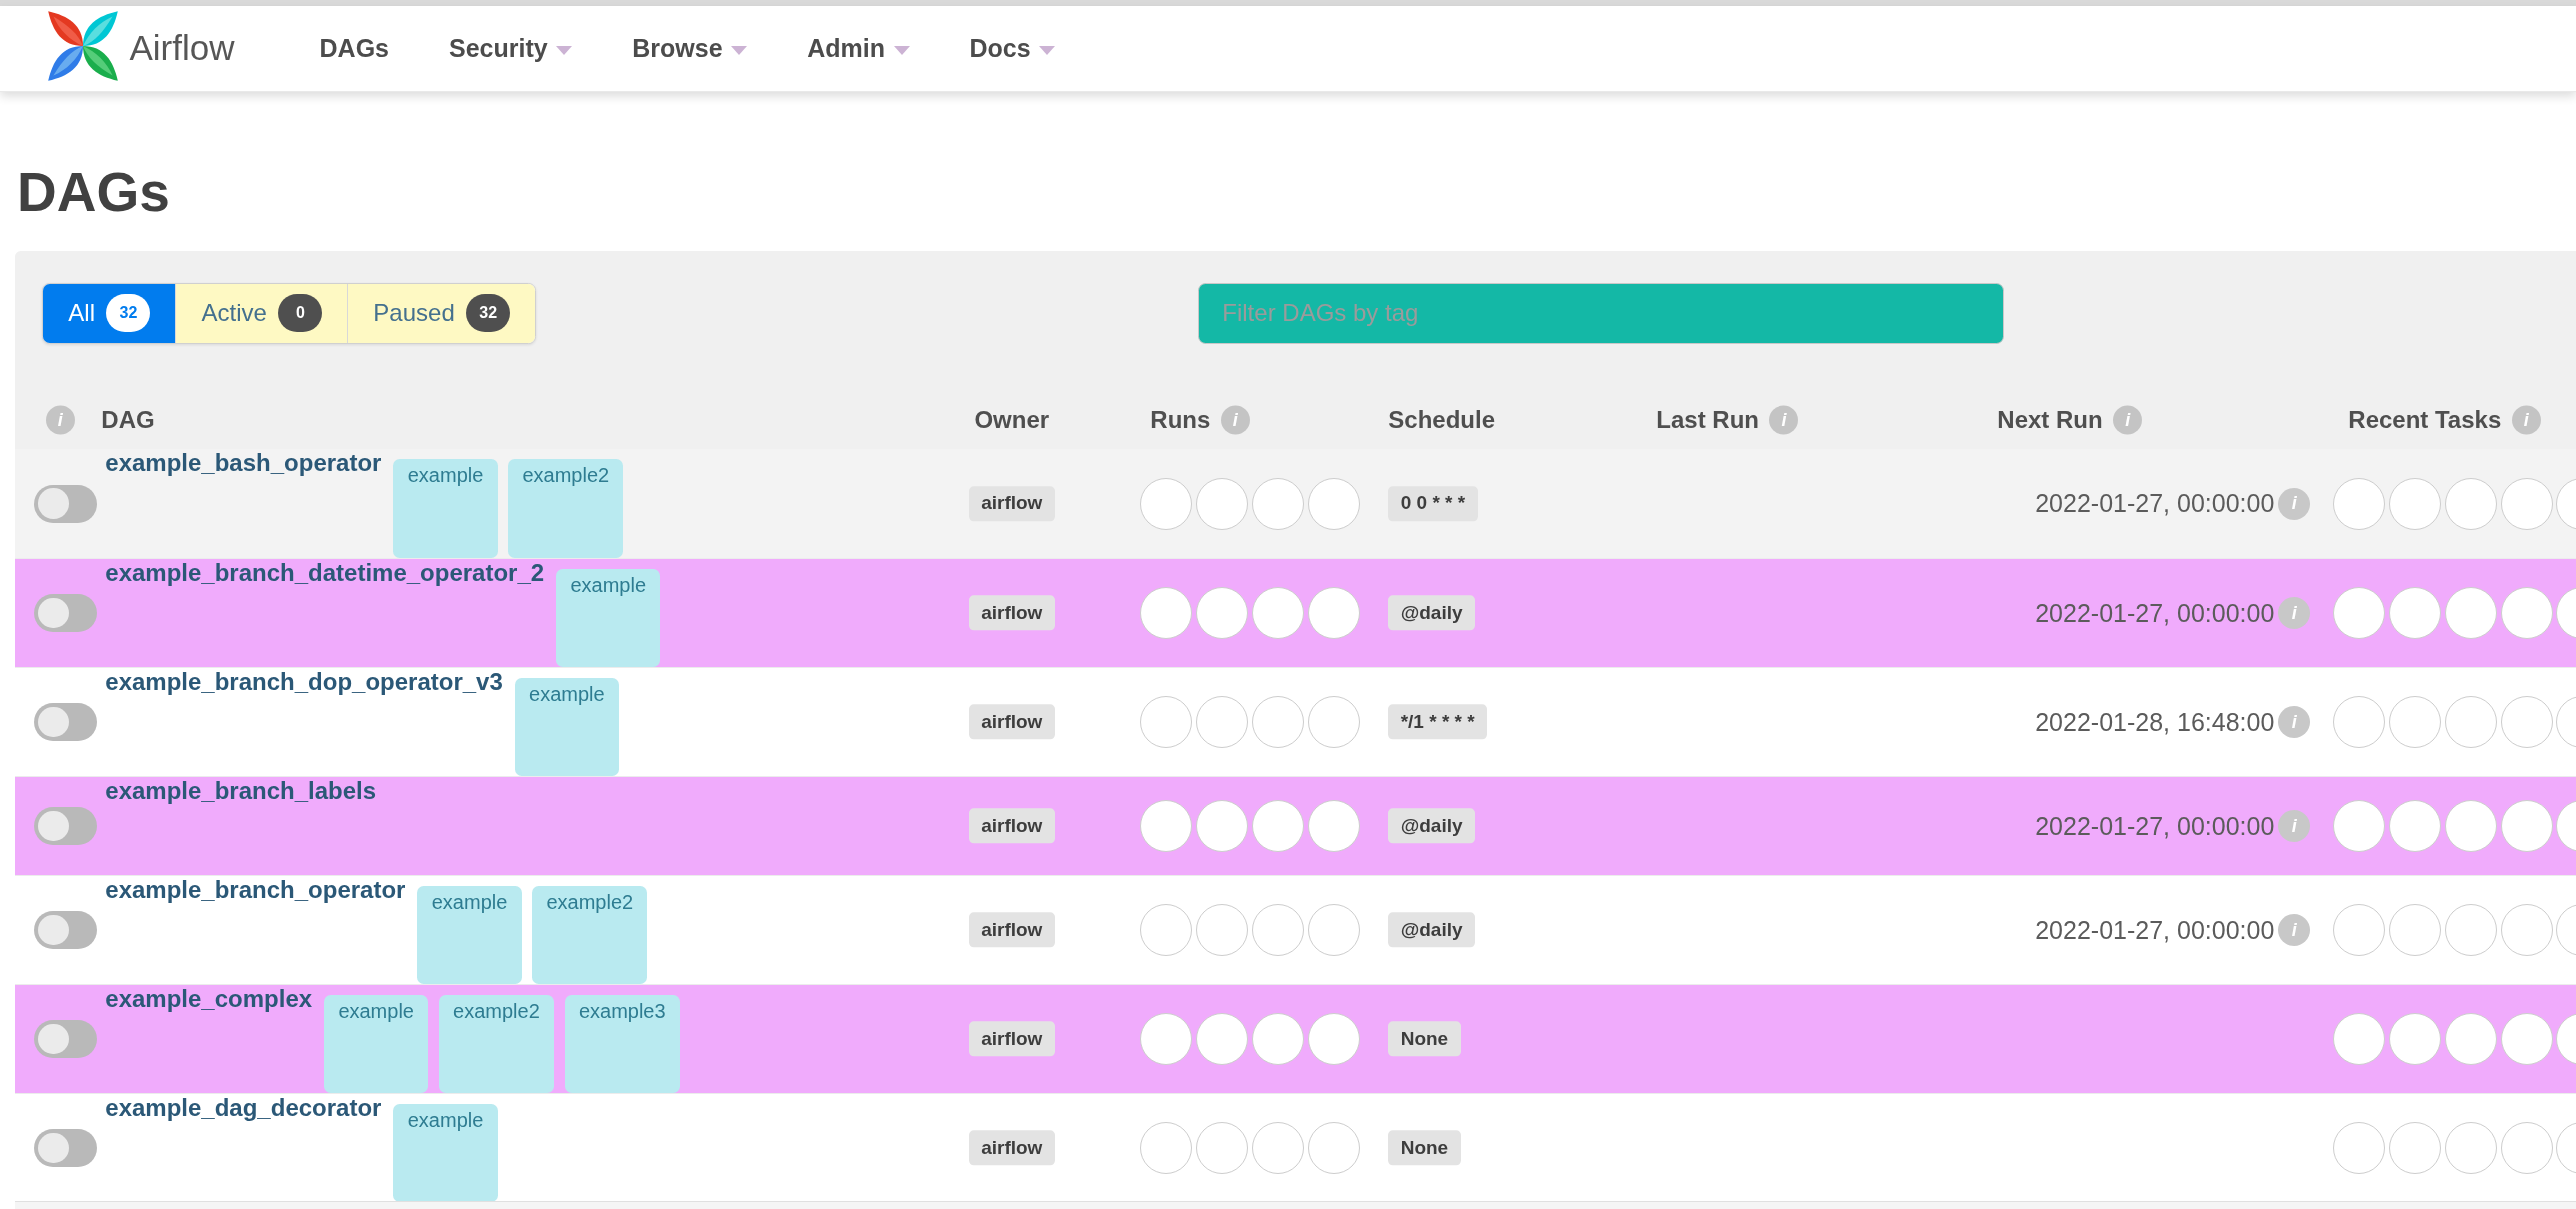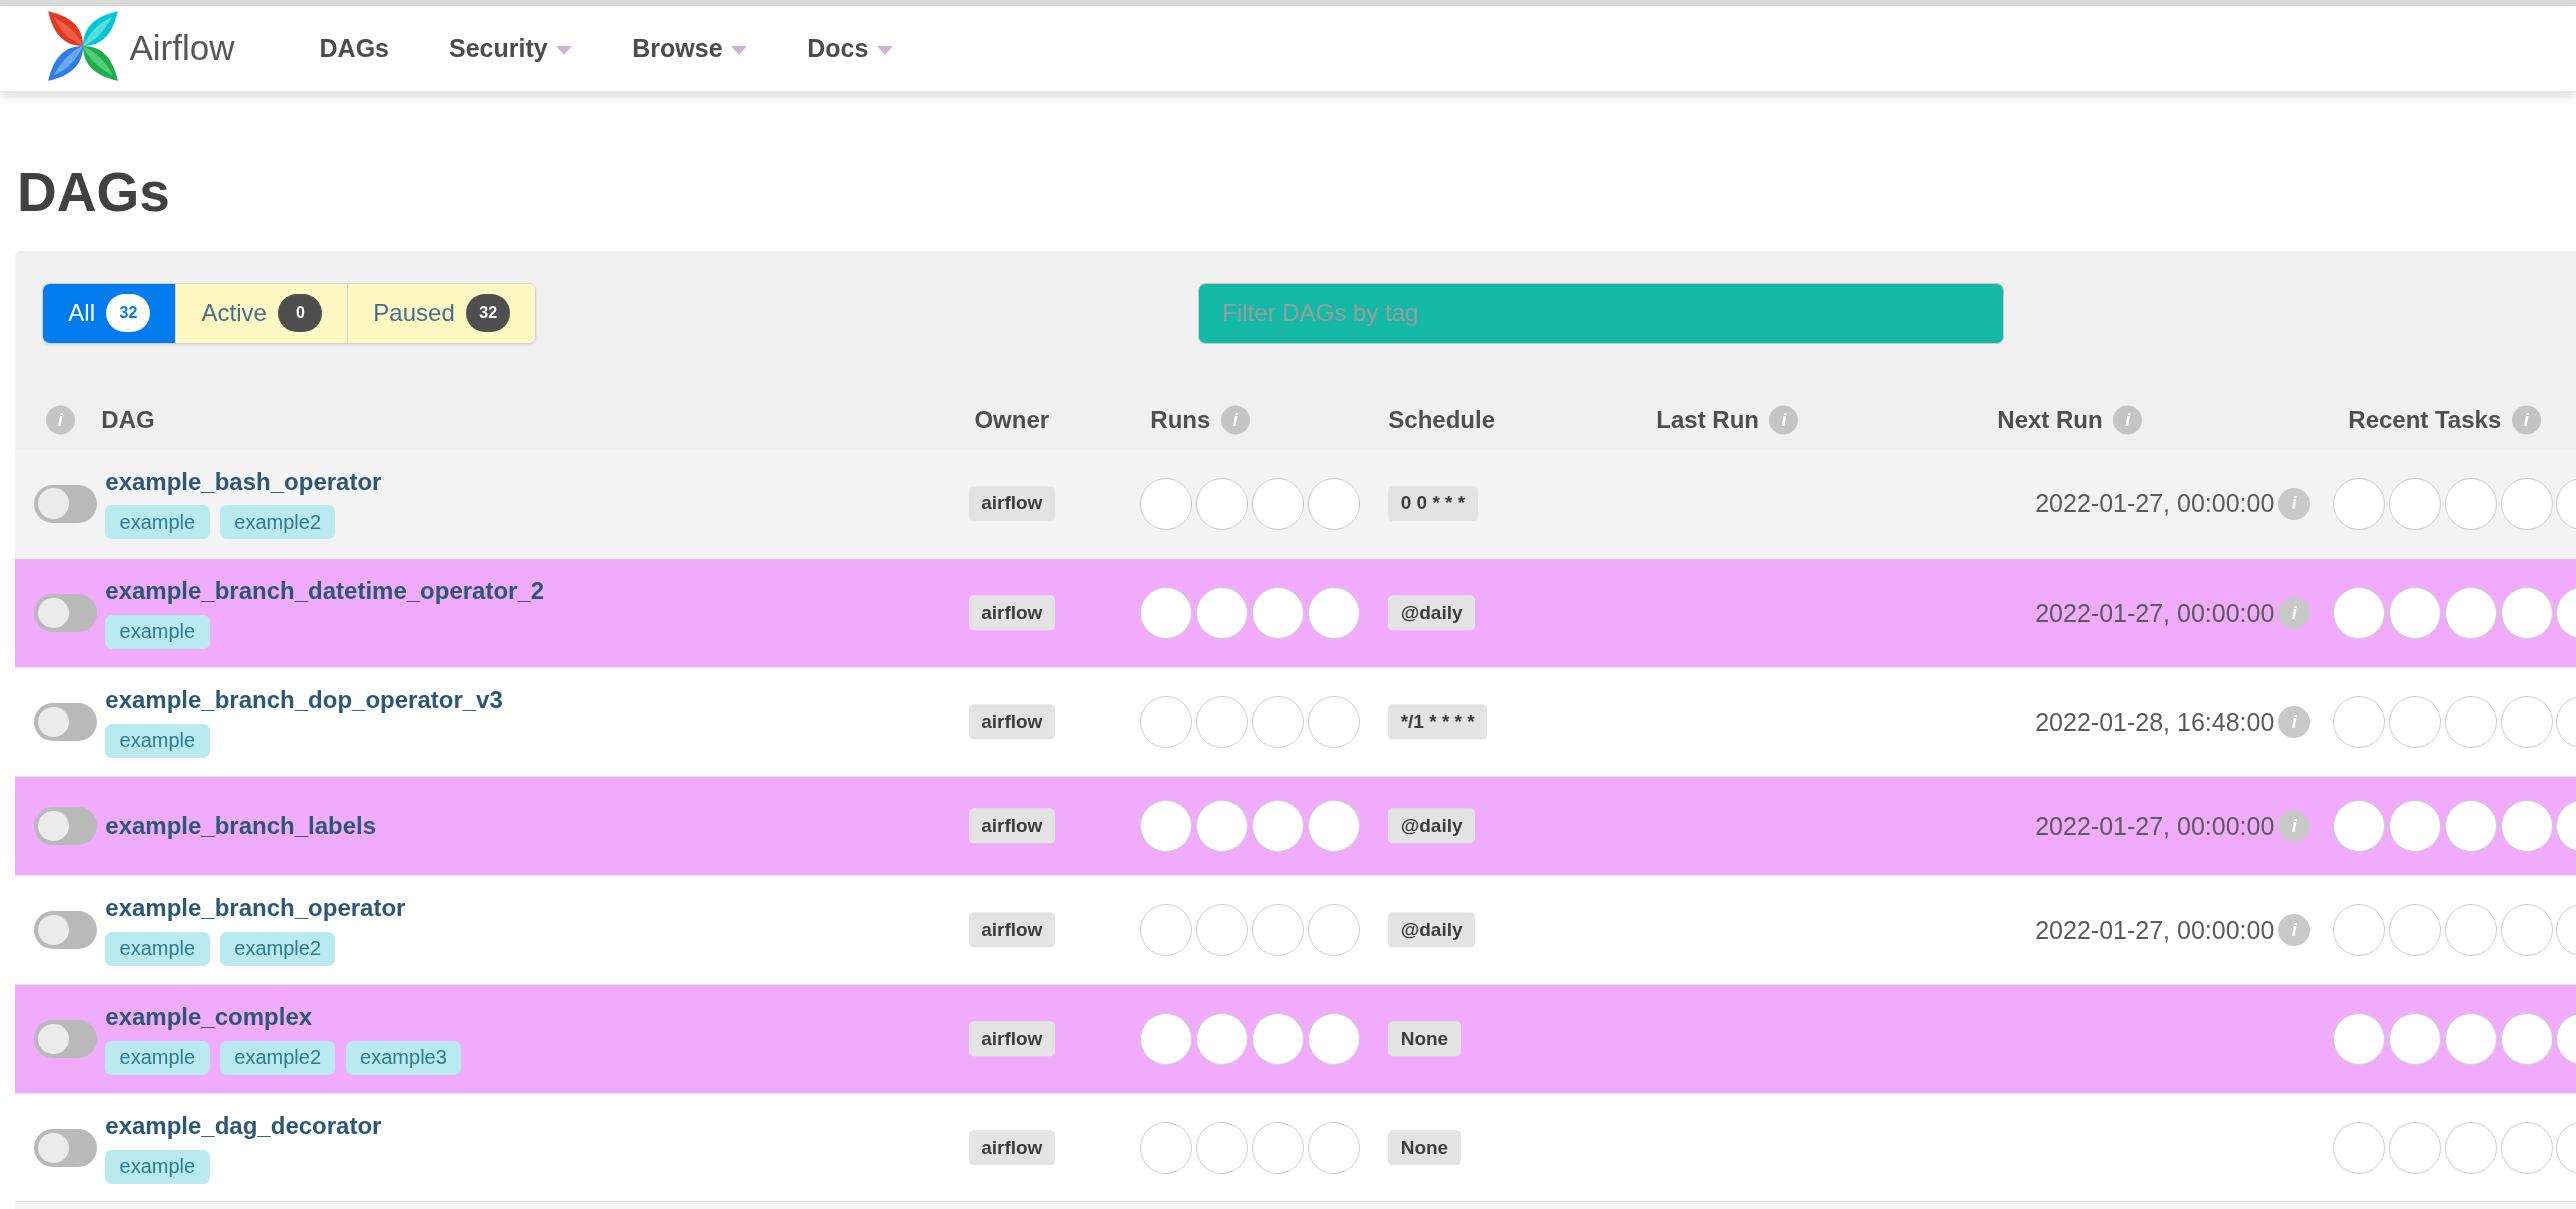--- a/index.html
+++ b/index.html
@@ -58,21 +58,21 @@
   .row.h114 { height:109px; } .row.h104 { height:99px; }
   .row.bg-hover { background:#f3f3f3; } .row.bg-stripe { background:#f0abfc; }
   .row.bg-white { background:#fff; }
 
   .toggle { position:absolute; left:19px; top:50%; transform:translateY(-50%); width:63px;
             height:38px; border-radius:953px; background:#b9b9b9; cursor:pointer; }
   .toggle .knob { position:absolute; left:3.8px; top:3.8px; width:30.5px; height:30.5px;
                   border-radius:50%; background:#ebebeb; }
 
   .dag-cell { position:absolute; left:90px; top:0; height:100%; display:flex;
-              flex-direction:column; justify-content:center; }
+              flex-direction:row; justify-content:center;gap:12px; }
   .dag-link { font-size:24px; font-weight:bold; color:var(--link,#2b5877);
               text-decoration:none; cursor:pointer; }
   .tags { display:flex; gap:10.5px; margin-top:9.5px; }
   .tag { background:var(--tag_bg,#b9eaf0); color:var(--tag_text,#2e7c91); font-size:20px;
          padding:5.7px 14.3px; border-radius:6.7px; text-decoration:none; cursor:pointer; }
 
   .owner-cell { position:absolute; left:939px; width:115px; top:50%;
                 transform:translateY(-50%); text-align:center; }
   .badge { display:inline-block; background:var(--badge_bg,#e3e3e3); color:#3d3d3d;
            font-size:19px; font-weight:bold; padding:6.7px 12.4px; border-radius:4.8px;
@@ -128,20 +128,24 @@
       </a>
     <a class="nav-item">
       <span>Security</span>
       <span class="caret"></span>
       </a>
     <a class="nav-item">
       <span>Browse</span>
       <span class="caret"></span>
       </a>
     <a class="nav-item">
+      <span>Admin</span>
+      <span class="caret"></span>
+      </a>
+    <a class="nav-item">
       <span>Docs</span>
       <span class="caret"></span>
       </a>
   </div>
 </div>
 
 <h1 class="page-title">DAGs</h1>
 
 <div class="panel">
   <div class="tab-group">

